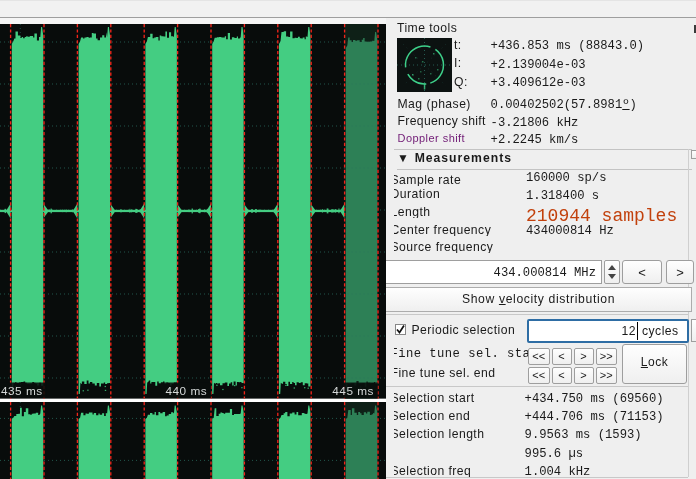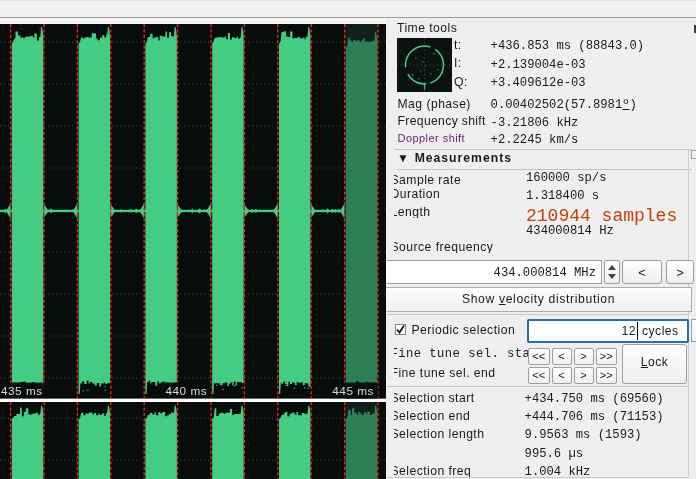--- a/index.html
+++ b/index.html
@@ -198,20 +198,23 @@
     <div style="position:absolute;left:397px;top:152.4px;font-family:var(--fs);font-size:12.2px;font-weight:normal;letter-spacing:0.45px;line-height:1;white-space:pre;color:#1a1a1a;"><span style="font-size:12px;letter-spacing:1.2px">▼ </span><span style="font-weight:bold;letter-spacing:1.0px">Measurements</span></div>
     <div style="position:absolute;left:394px;top:174px;width:135px;overflow:hidden">
       <div style="margin-left:-3.5px;font-family:var(--fs);font-size:12.2px;letter-spacing:0.45px;line-height:1;white-space:pre;color:#1a1a1a">Sample rate</div>
     </div>
     <div style="position:absolute;left:394px;top:188.4px;width:135px;overflow:hidden">
       <div style="margin-left:-3.5px;font-family:var(--fs);font-size:12.2px;letter-spacing:0.45px;line-height:1;white-space:pre;color:#1a1a1a">Duration</div>
     </div>
     <div style="position:absolute;left:394px;top:206.1px;width:135px;overflow:hidden">
       <div style="margin-left:-3.5px;font-family:var(--fs);font-size:12.2px;letter-spacing:0.45px;line-height:1;white-space:pre;color:#1a1a1a">Length</div>
     </div>
+    <div style="position:absolute;left:394px;top:223.8px;width:135px;overflow:hidden">
+      <div style="margin-left:-3.5px;font-family:var(--fs);font-size:12.2px;letter-spacing:0.45px;line-height:1;white-space:pre;color:#1a1a1a">Center frequency</div>
+    </div>
     <div style="position:absolute;left:394px;top:240.7px;width:135px;overflow:hidden">
       <div style="margin-left:-3.5px;font-family:var(--fs);font-size:12.2px;letter-spacing:0.45px;line-height:1;white-space:pre;color:#1a1a1a">Source frequency</div>
     </div>
     <div style="position:absolute;left:526px;top:171.89999999999998px;font-family:var(--fm);font-size:12.2px;line-height:1;white-space:pre;color:#1a1a1a">160000 sp/s</div>
     <div style="position:absolute;left:526px;top:189.5px;font-family:var(--fm);font-size:12.2px;line-height:1;white-space:pre;color:#1a1a1a">1.318400 s</div>
     <div style="position:absolute;left:526px;top:207.2px;font-family:var(--fm);font-size:18px;line-height:1;white-space:pre;color:#c2410c">210944 samples</div>
     <div style="position:absolute;left:526px;top:224.89999999999998px;font-family:var(--fm);font-size:12.2px;line-height:1;white-space:pre;color:#1a1a1a">434000814 Hz</div>
     <div style="position:absolute;left:386.0px;top:260px;width:216.0px;height:24px;background:#ffffff;border:1px solid #9e9e9e;border-left:none;box-sizing:border-box"></div>
     <div style="position:absolute;left:493.6px;top:266.5px;font-family:var(--fm);font-size:12.2px;line-height:1;white-space:pre;color:#1a1a1a">434.000814 MHz</div>
     <div style="position:absolute;left:604px;top:260px;width:16px;height:24px;border:1px solid #9e9e9e;border-radius:2px;background:linear-gradient(#fefefe,#efefef);box-sizing:border-box"></div>

